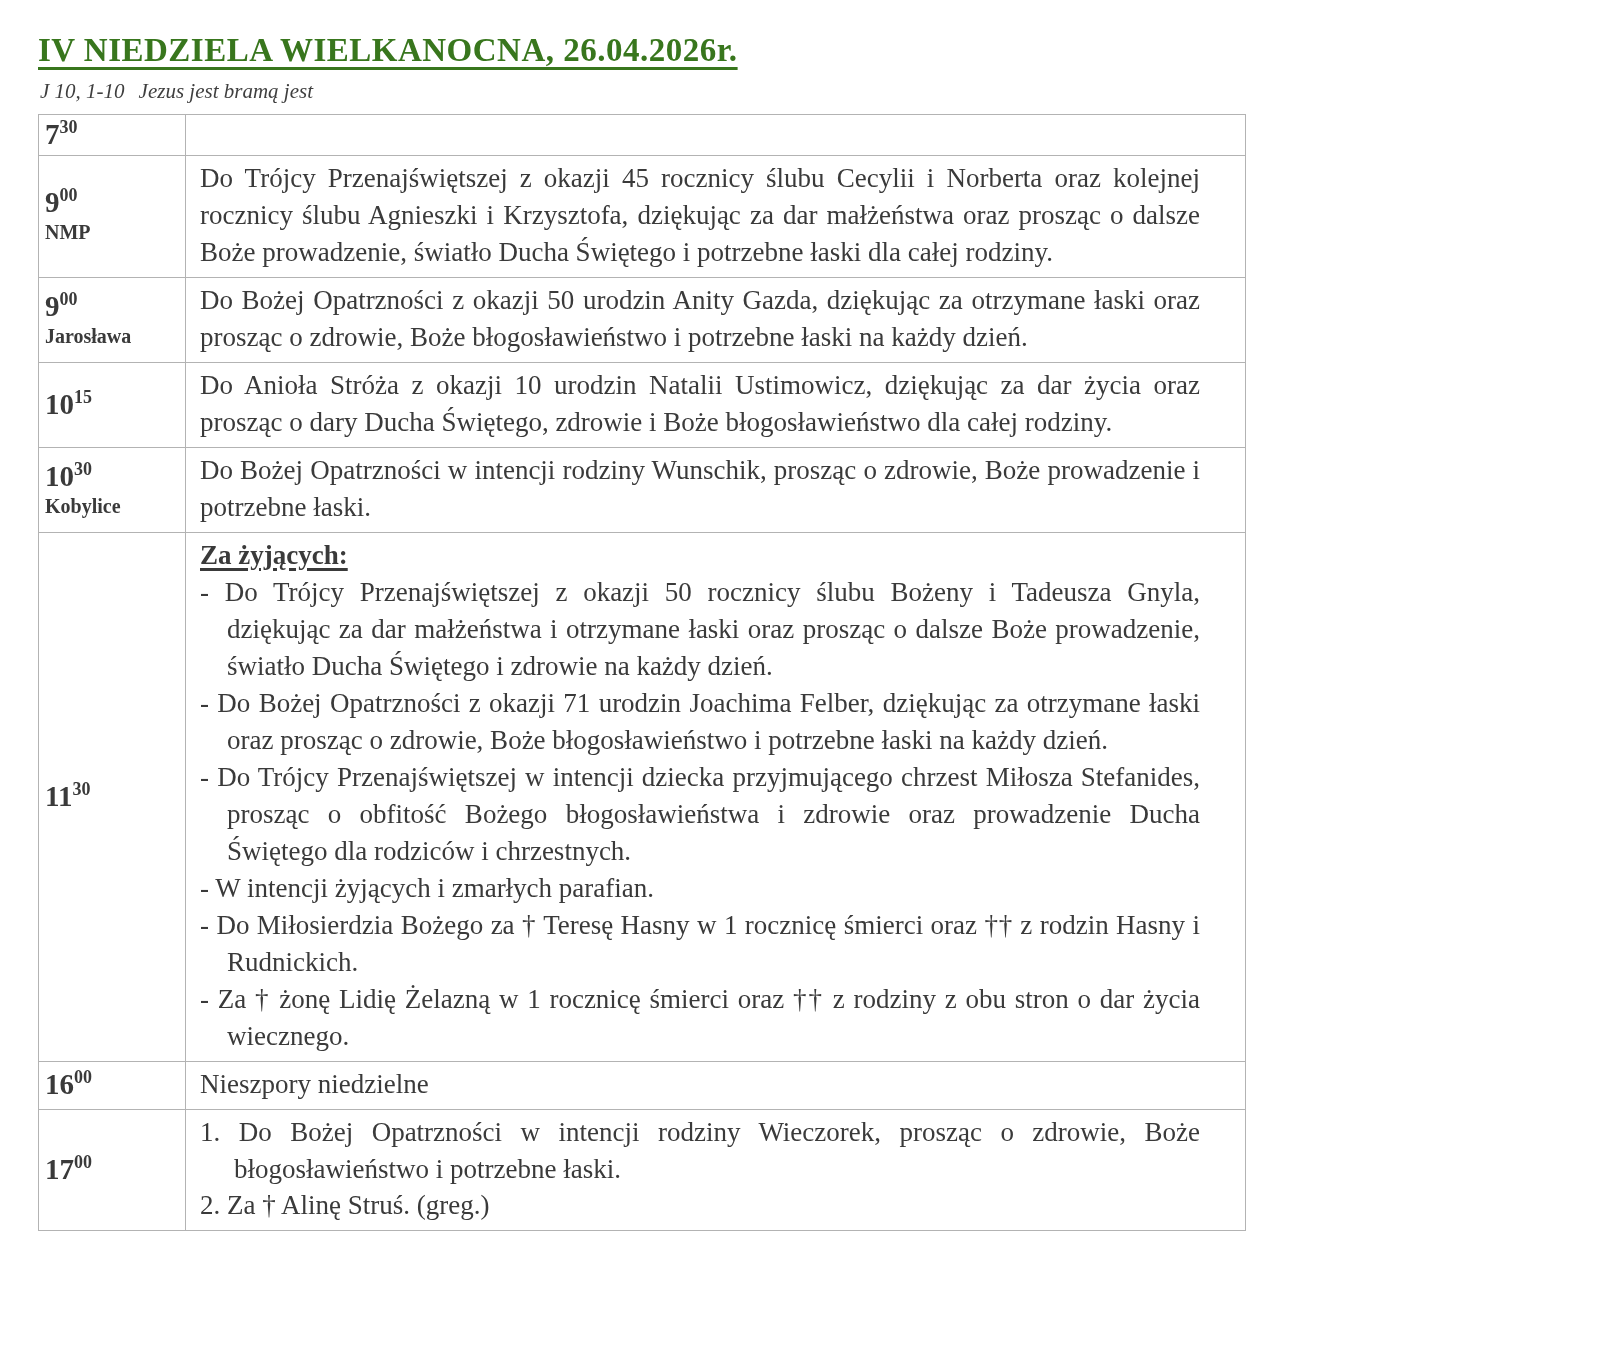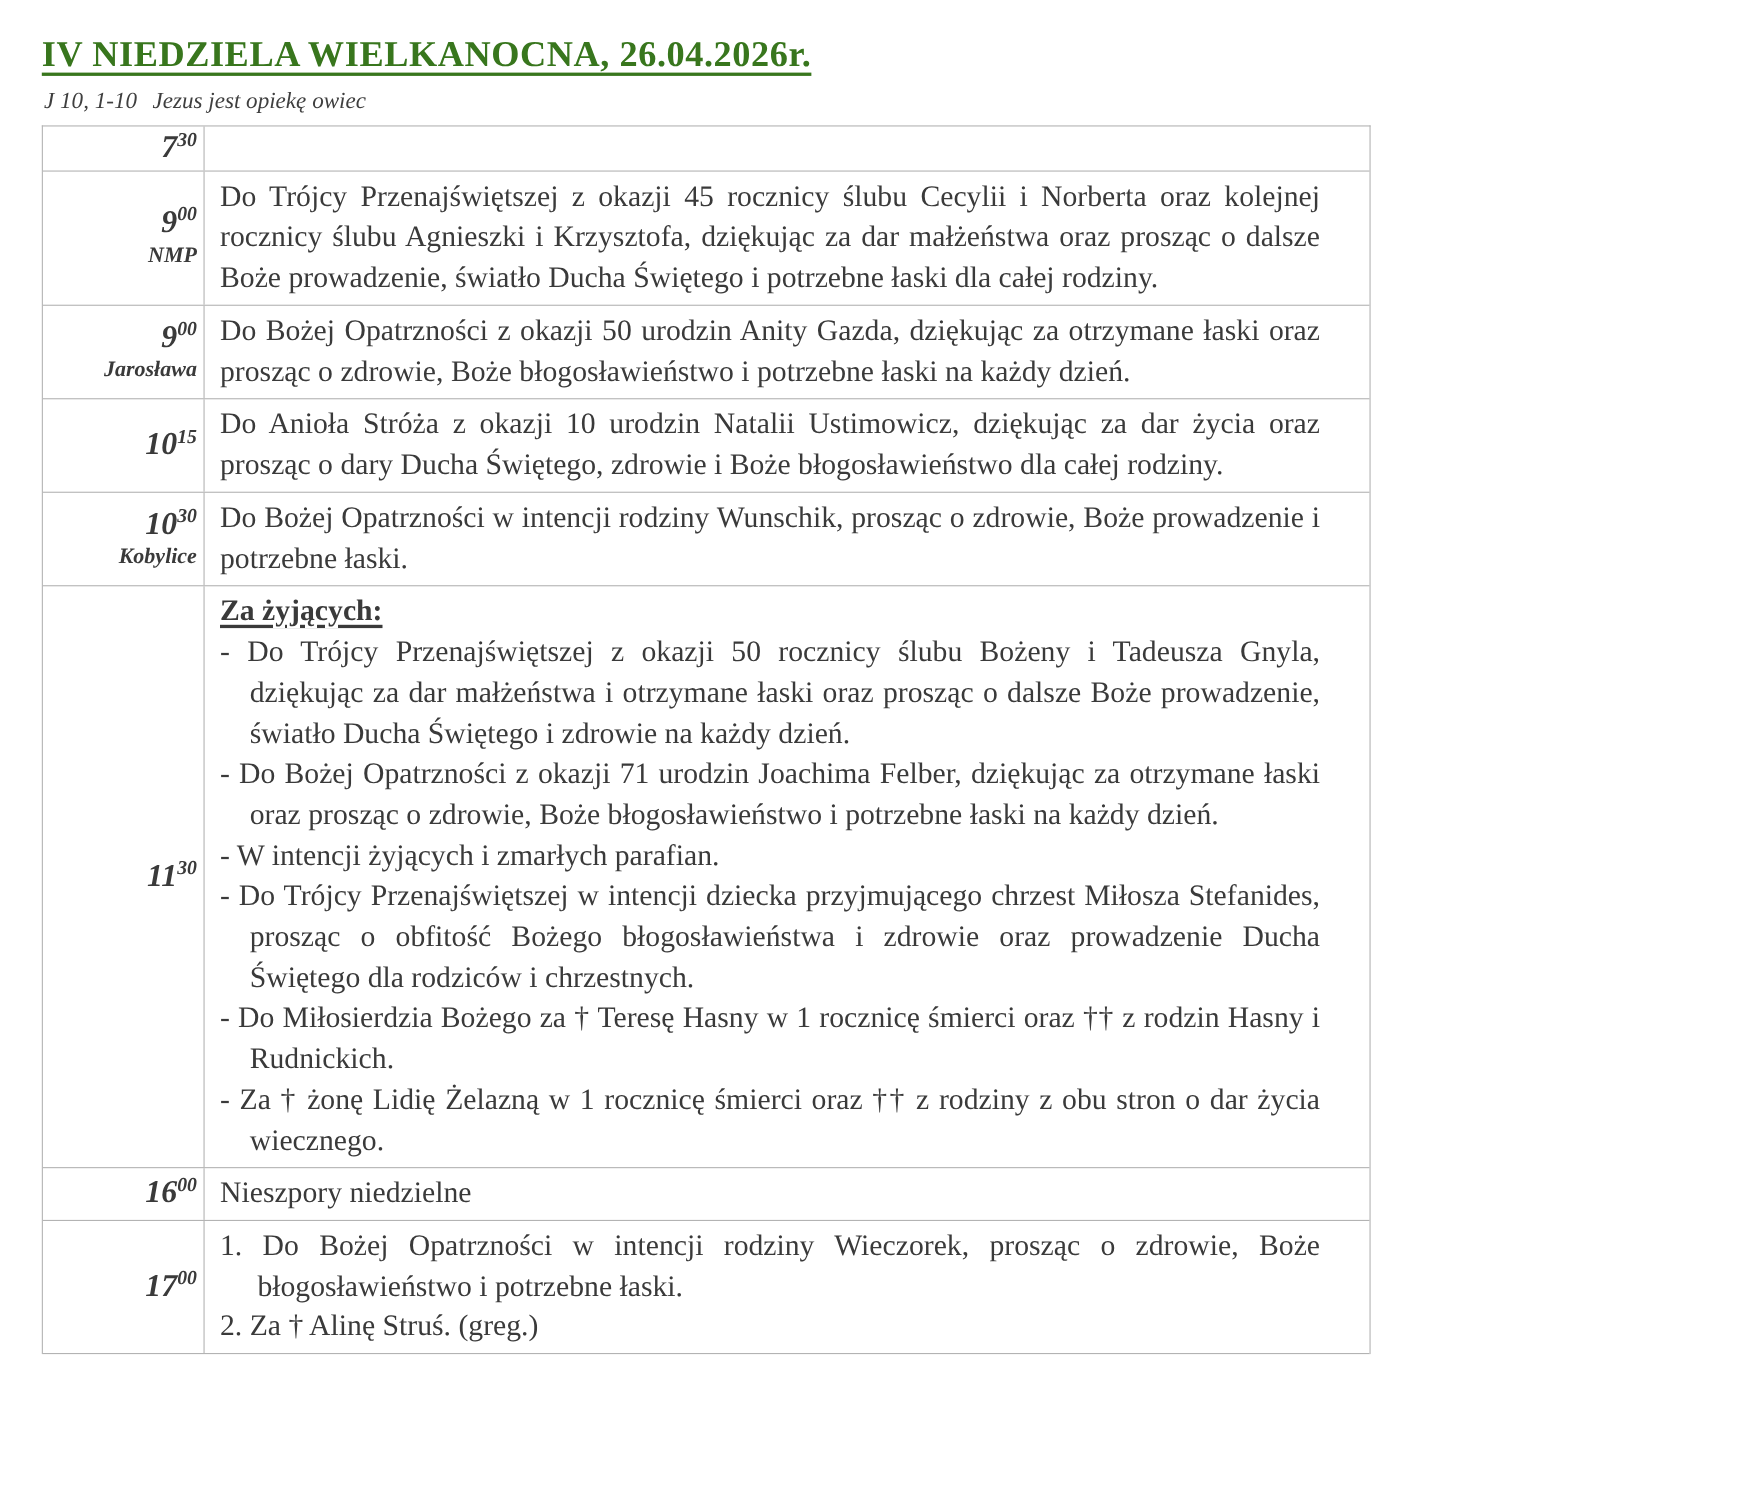--- a/index.html
+++ b/index.html
@@ -39,25 +39,24 @@
     display: flex;
     border-bottom: 1.5px solid #b3b3b3;
   }
   .time-cell {
     width: 147px;
     flex: 0 0 147px;
     box-sizing: border-box;
     border-right: 1.5px solid #b3b3b3;
     display: flex;
     flex-direction: column;
-    align-items: flex-end;
+    align-items: flex-start;
     justify-content: center;
     padding: 4px 6px;
     text-align: center;
-    font-style: italic;
   }
   .time {
     font-size: 29px;
     font-weight: bold;
     line-height: 1.1;
     white-space: nowrap;
   }
   .time sup {
     font-size: 62%;
     vertical-align: super;
@@ -95,21 +94,21 @@
     text-underline-offset: 4px;
   }
   .blk.italic { }
 </style>
 </head>
 <body>
 
 <div class="page">
   <h1 class="doc-title">IV NIEDZIELA WIELKANOCNA, 26.04.2026r.</h1>
   <p class="doc-subtitle">
-    <span class="ref">J 10, 1-10</span><span>Jezus jest opiekę owiec</span>
+    <span class="ref">J 10, 1-10</span><span>Jezus jest bramą jest</span>
   </p>
   <div class="schedule">
       <div class="row">
         <div class="time-cell">
           <div class="time"><span>7</span><sup>30</sup></div>
         </div>
       </div>
       <div class="row">
         <div class="time-cell">
           <div class="time"><span>9</span><sup>00</sup></div>
@@ -146,22 +145,22 @@
         </div>
       </div>
       <div class="row">
         <div class="time-cell">
           <div class="time"><span>11</span><sup>30</sup></div>
         </div>
         <div class="content-cell">
           <p class="blk heading">Za żyjących:</p>
           <p class="blk bullet">- Do Trójcy Przenajświętszej z okazji 50 rocznicy ślubu Bożeny i Tadeusza Gnyla, dziękując za dar małżeństwa i otrzymane łaski oraz prosząc o dalsze Boże prowadzenie, światło Ducha Świętego i zdrowie na każdy dzień.</p>
           <p class="blk bullet">- Do Bożej Opatrzności z okazji 71 urodzin Joachima Felber, dziękując za otrzymane łaski oraz prosząc o zdrowie, Boże błogosławieństwo i potrzebne łaski na każdy dzień.</p>
+          <p class="blk bullet">- Do Trójcy Przenajświętszej w intencji dziecka przyjmującego chrzest Miłosza Stefanides, prosząc o obfitość Bożego błogosławieństwa i zdrowie oraz prowadzenie Ducha Świętego dla rodziców i chrzestnych.</p>
           <p class="blk bullet">- W intencji żyjących i zmarłych parafian.</p>
-          <p class="blk bullet">- Do Trójcy Przenajświętszej w intencji dziecka przyjmującego chrzest Miłosza Stefanides, prosząc o obfitość Bożego błogosławieństwa i zdrowie oraz prowadzenie Ducha Świętego dla rodziców i chrzestnych.</p>
           <p class="blk bullet">- Do Miłosierdzia Bożego za † Teresę Hasny w 1 rocznicę śmierci oraz †† z rodzin Hasny i Rudnickich.</p>
           <p class="blk bullet">- Za † żonę Lidię Żelazną w 1 rocznicę śmierci oraz †† z rodziny z obu stron o dar życia wiecznego.</p>
         </div>
       </div>
       <div class="row">
         <div class="time-cell">
           <div class="time"><span>16</span><sup>00</sup></div>
         </div>
         <div class="content-cell">
           <p class="blk italic">Nieszpory niedzielne</p>

